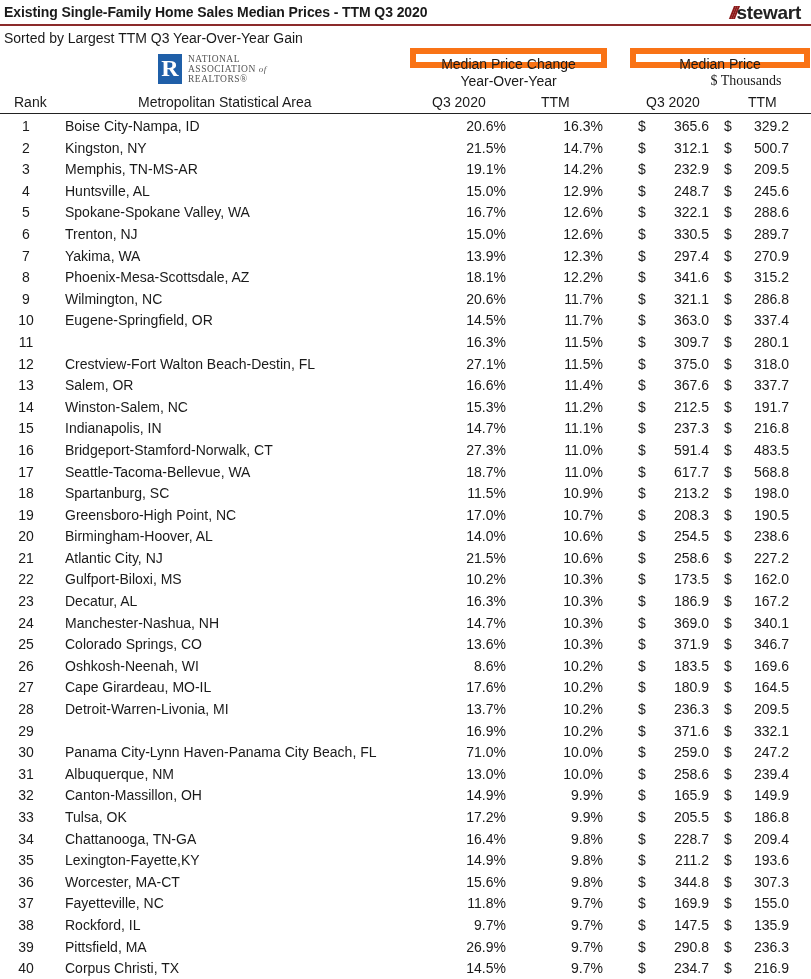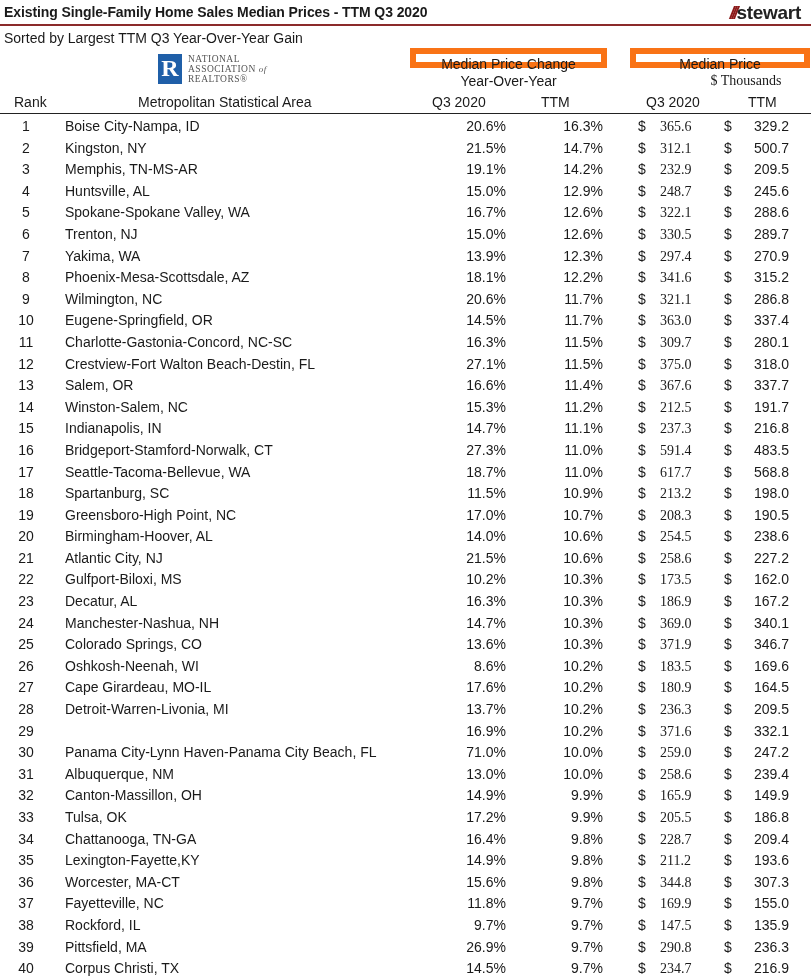--- a/index.html
+++ b/index.html
@@ -20,21 +20,21 @@
   .hdr{position:absolute;top:94px;font-size:14px;}
   .rule-black{position:absolute;left:0;top:113px;width:811px;height:1px;background:#222;}
   .rows{position:absolute;left:0;top:116px;width:811px;}
   .row{position:relative;height:21.6px;font-size:14px;line-height:21.6px;}
   .row span{position:absolute;top:0;}
   .c-rank{left:14px;width:24px;text-align:center;}
   .c-area{left:65px;white-space:nowrap;}
   .c-q3{left:440px;width:66px;text-align:right;}
   .c-ttm{left:540px;width:63px;text-align:right;}
   .c-d1{left:638px;}
-  .c-p1{left:660px;width:49px;text-align:left;font-family:Liberation Serif, serif;}
+  .c-p1{left:660px;width:49px;text-align:right;}
   .c-d2{left:724px;}
   .c-p2{left:740px;width:63px;text-align:center;}
 </style>
 </head>
 <body>
 
 <div class="title">Existing Single-Family Home Sales Median Prices - TTM  Q3 2020</div>
 <div class="brand">
   <span class="slashes">///</span>
   <span>stewart</span>
@@ -160,21 +160,20 @@
       <span class="c-area">Eugene-Springfield, OR</span>
       <span class="c-q3">14.5%</span>
       <span class="c-ttm">11.7%</span>
       <span class="c-d1">$</span>
       <span class="c-p1">363.0</span>
       <span class="c-d2">$</span>
       <span class="c-p2">337.4</span>
     </div>
     <div class="row">
       <span class="c-rank">11</span>
-      <span class="c-area">Charlotte-Gastonia-Concord, NC-SC</span>
       <span class="c-q3">16.3%</span>
       <span class="c-ttm">11.5%</span>
       <span class="c-d1">$</span>
       <span class="c-p1">309.7</span>
       <span class="c-d2">$</span>
       <span class="c-p2">280.1</span>
     </div>
     <div class="row">
       <span class="c-rank">12</span>
       <span class="c-area">Crestview-Fort Walton Beach-Destin, FL</span>

